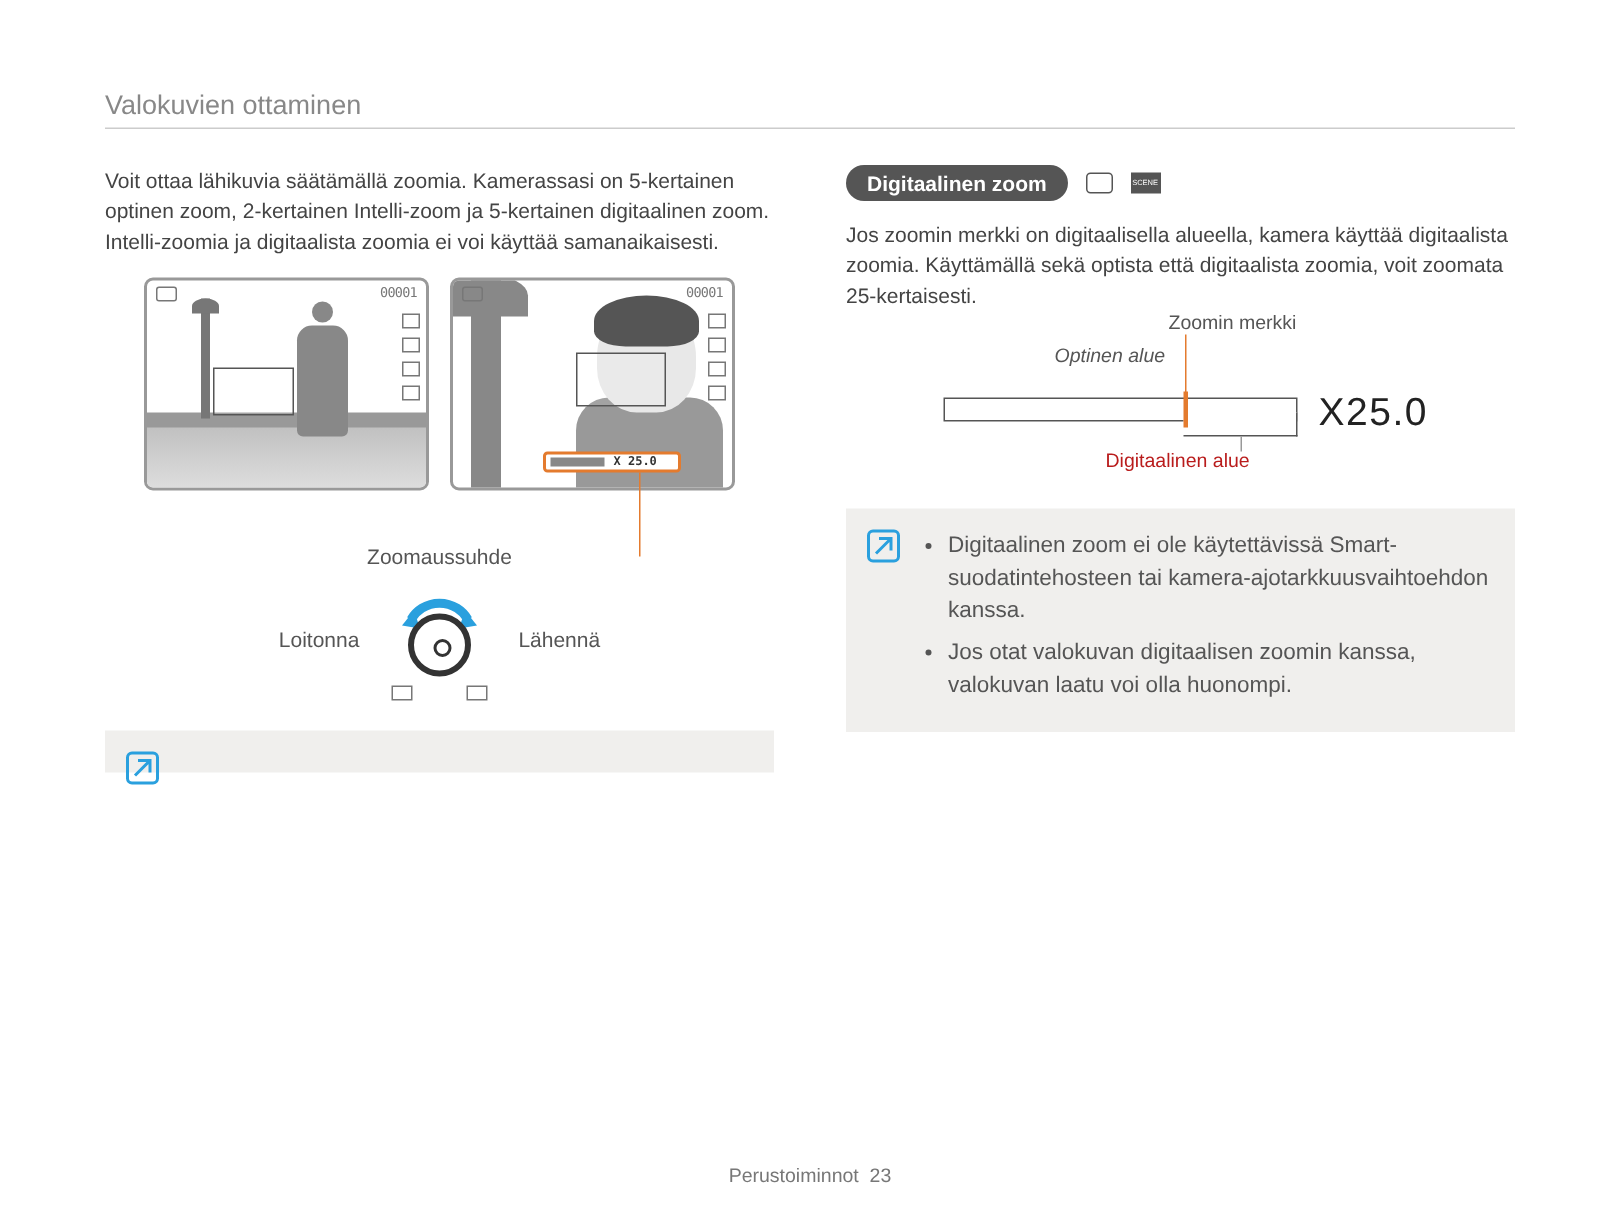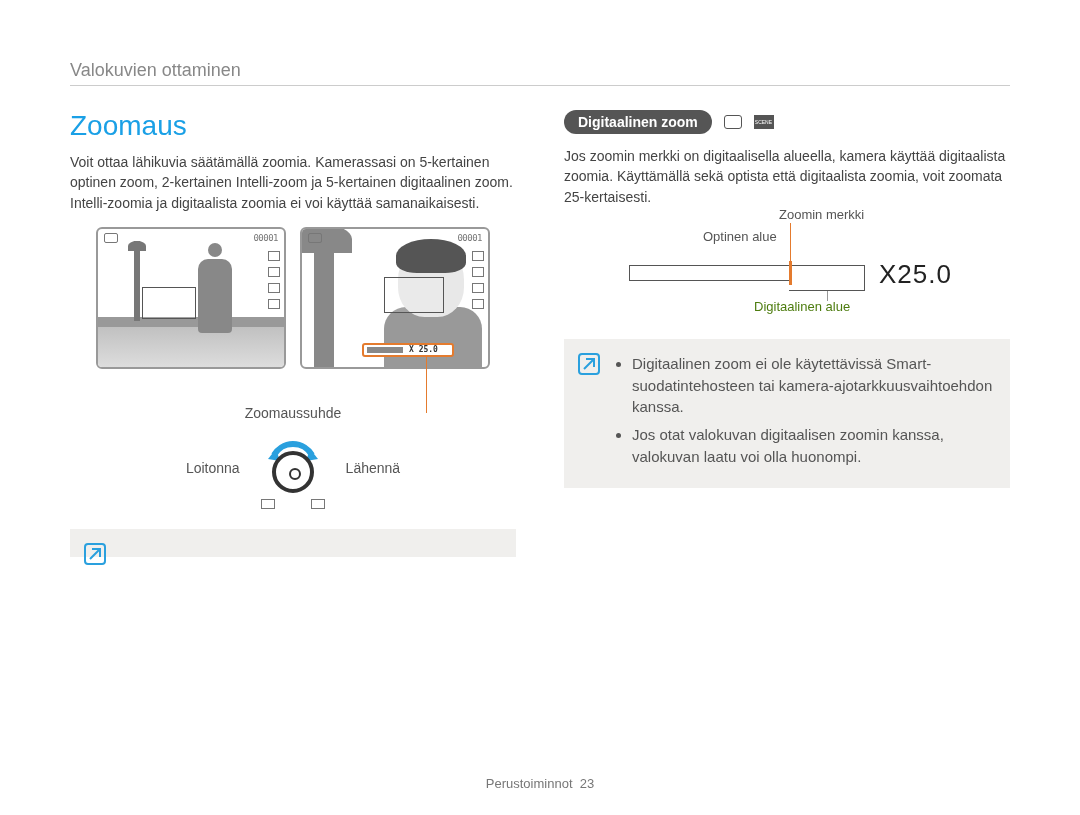--- a/index.html
+++ b/index.html
@@ -205,22 +205,22 @@
     position:absolute; left:182px; top:52px; width:76px; height:16px;
     border:1.5px solid #555; border-top:none; border-left:none; background:#fff;
   }
   .zd .marker {
     position:absolute; left:182px; top:38px; width:3px; height:24px; background:#e47b2e;
   }
   .zd .marker-line {
     position:absolute; left:183px; top:0; width:1px; height:40px; background:#e47b2e;
   }
   .zd .label-top1 { position:absolute; left:172px; top:-16px; font-size:13px; color:#555; }
-  .zd .label-top2 { position:absolute; left:96px; top:6px; font-size:13px; color:#555; }
-  .zd .label-bottom { position:absolute; left:147px; top:76px; font-size:13px; color:#4d7c0f; }
+  .zd .label-top2 { position:absolute; left:96px; top:6px; font-size:13px; color:#555;font-style:italic; }
+  .zd .label-bottom { position:absolute; left:130px; top:76px; font-size:13px; color:#b91c1c; }
   .zd .line-bottom { position:absolute; left:220px; top:68px; width:1px; height:10px; background:#999; }
   .zd .xval {
     position:absolute; left:272px; top:36px;
     font-family: "Arial Black", sans-serif; font-size:26px; letter-spacing:1px; color:#222;
   }
   .note-list { list-style:disc; padding-left:16px; }
   .note-list li { margin-bottom:6px; }
   .footer {
     position:absolute; left:0; right:0; bottom:24px;
     text-align:center; font-size:13px; color:#777;
@@ -228,21 +228,20 @@
 </style>
 </head>
 <body>
 
 <div class="breadcrumb">Valokuvien ottaminen</div>
 <div class="hr"></div>
 
 <div class="columns">
 
   <div class="col">
-    <h1 class="section-title">Zoomaus</h1>
     <p class="body-text">Voit ottaa lähikuvia säätämällä zoomia. Kamerassasi on 5-kertainen optinen zoom, 2-kertainen Intelli-zoom ja 5-kertainen digitaalinen zoom. Intelli-zoomia ja digitaalista zoomia ei voi käyttää samanaikaisesti.</p>
 
     <div class="screenshots">
 
       <div class="camera-screen scene-wide">
         <div class="river"></div>
         <div class="bridge"></div>
         <div class="lamp"></div>
         <div class="person"></div>
         <div class="focus-box"></div>

